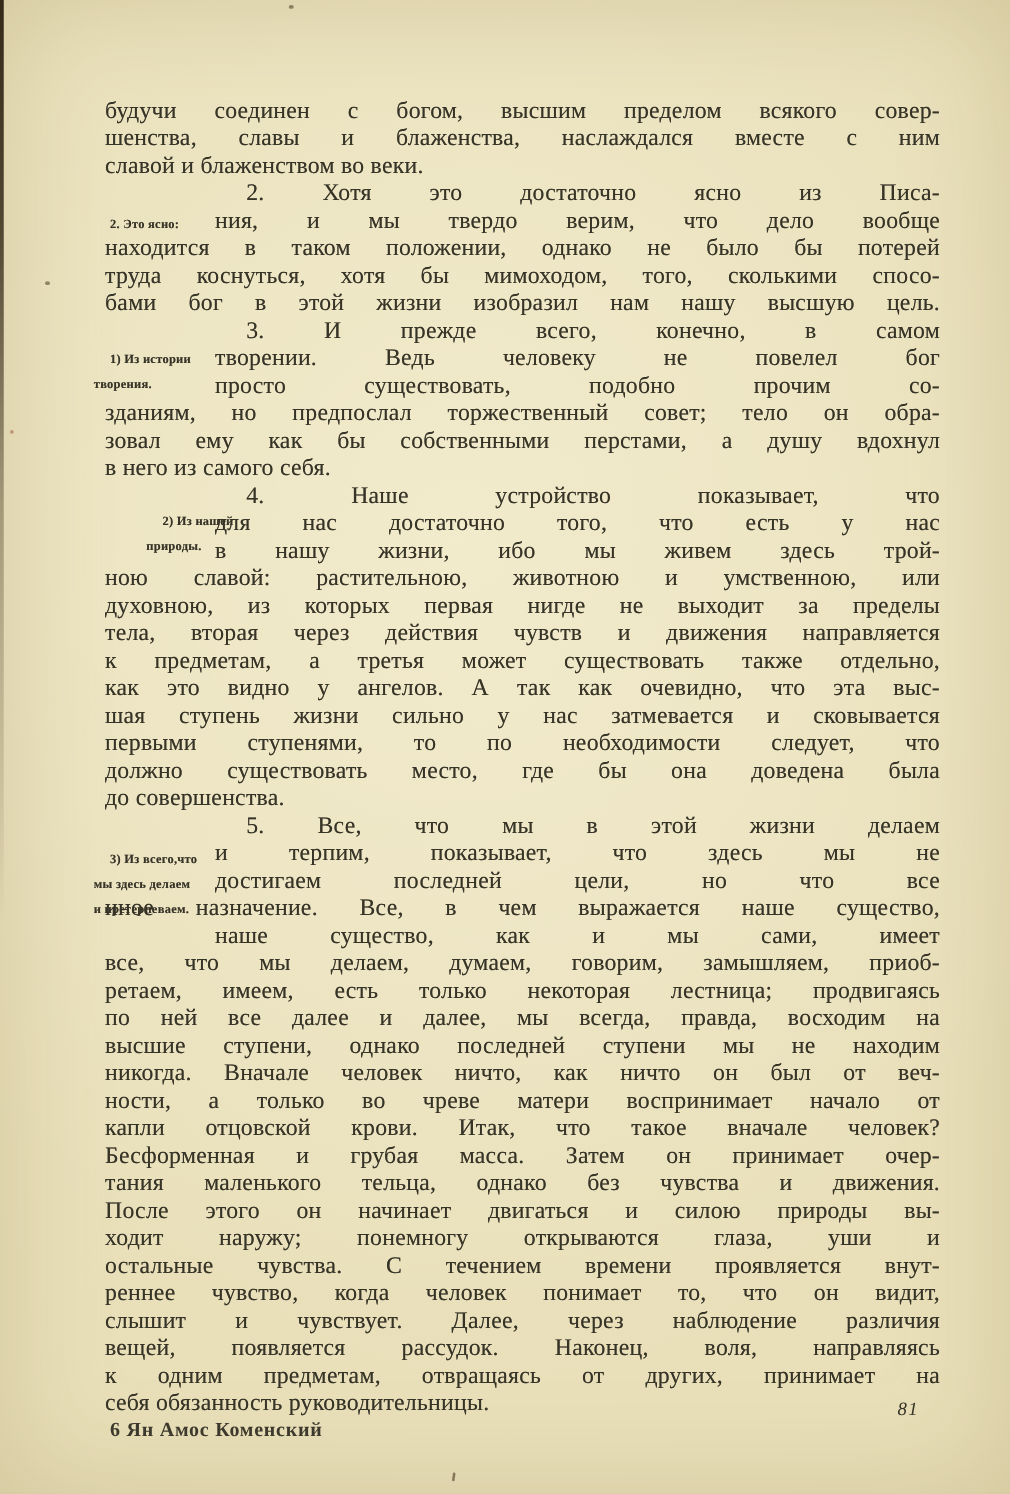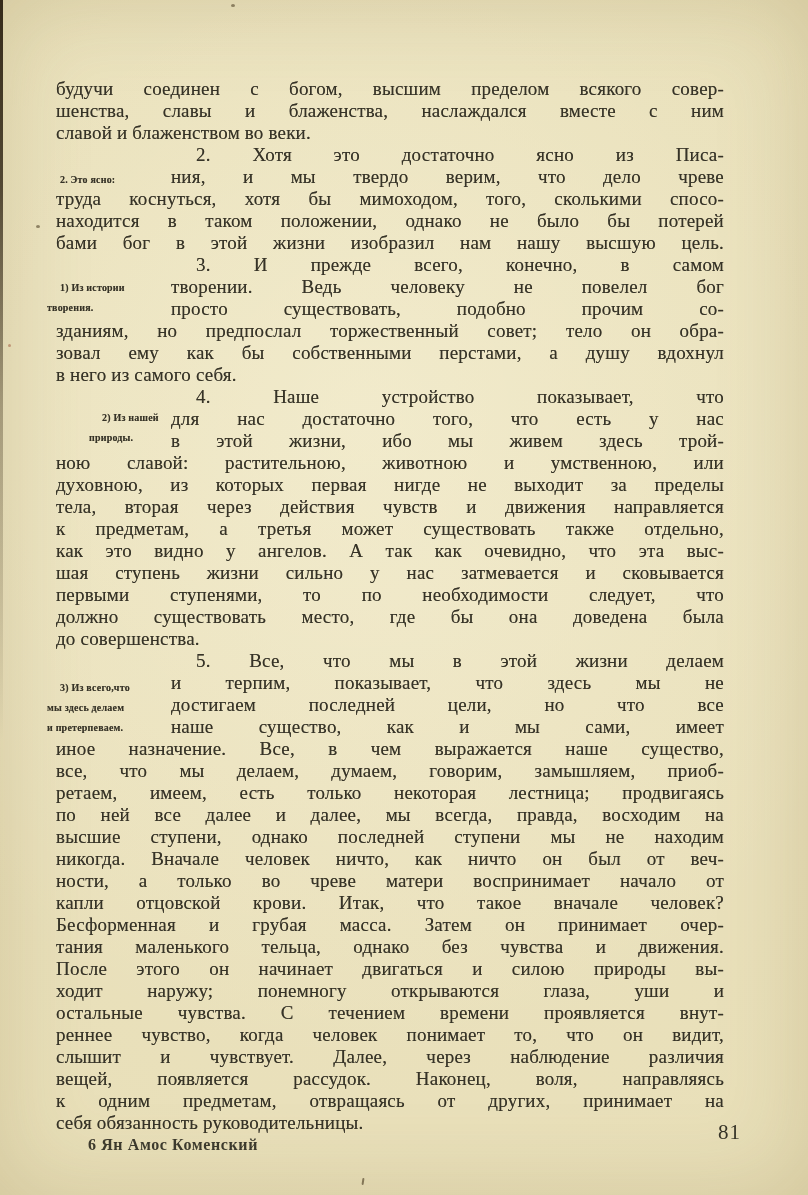--- a/index.html
+++ b/index.html
@@ -10,35 +10,35 @@
     overflow: hidden;
     background:
       radial-gradient(ellipse 120% 90% at 45% 35%, rgba(255,252,230,0.35) 0%, rgba(255,252,230,0.0) 60%),
       radial-gradient(ellipse 140% 120% at 50% 50%, #ebe2bf 0%, #e8dfb8 55%, #ded3a6 100%);
     box-shadow: inset 0 0 90px rgba(130,110,55,0.22);
     font-family: "Liberation Serif", "DejaVu Serif", serif;
     color: #363327;
   }
   .text-block {
     position: absolute;
-    left: 56px;
+    left: 84px;
     top: 78px;
     width: 668px;
   }
   .line {
     font-size: 19px;
     line-height: 22px;
     height: 22px;
     letter-spacing: 0.2px;
     text-align: justify;
     text-align-last: justify;
     white-space: nowrap;
     text-shadow: 0 0 0.5px rgba(55,50,40,0.55);
   }
-  .line.ind { margin-left: 115px; }
+  .line.ind { margin-left: 88px; }
   .line.first { text-indent: 25px; }
   .line.last { text-align-last: left; white-space: normal; }
   .it { }
   .margin-note {
     position: absolute;
     left: -9px;
     width: 170px;
     font-size: 10px;
     font-weight: bold;
     line-height: 20px;
@@ -54,21 +54,22 @@
     top: 1136px;
     font-size: 16px;
     font-weight: bold;
     letter-spacing: 0.6px;
     color: #3d3a2d;
   }
   .page-num {
     position: absolute;
     left: 718px;
     top: 1120px;
-    font-size: 21px;
+    font-size: 15px;
+    font-style: italic;
     letter-spacing: 1px;
   }
   .edge-left {
     position: absolute;
     left: 0; top: 0;
     width: 3px; height: 62%;
     background: linear-gradient(to bottom,
       rgba(35,24,10,0.9) 0%,
       rgba(35,24,10,0.75) 25%,
       rgba(50,38,18,0.35) 55%,
@@ -88,47 +89,47 @@
   <div class="speck s1"></div>
   <div class="speck s2"></div>
   <div class="speck s3"></div>
   <div class="speck s4"></div>
 
   <div class="text-block">
       <div class="line"><span>будучи соединен с богом, высшим пределом всякого совер-</span></div>
       <div class="line"><span>шенства, славы и блаженства, наслаждался  вместе  с  ним</span></div>
       <div class="line last"><span>славой и блаженством во веки.</span></div>
       <div class="line ind first"><span>2. Хотя это достаточно ясно  из  Писа-</span></div>
-      <div class="line ind"><span>ния, и мы твердо верим, что дело чреве</span></div>
+      <div class="line ind"><span>ния, и мы твердо верим, что дело вообще</span></div>
+      <div class="line"><span>находится в таком положении, однако не было бы потерей</span></div>
       <div class="line"><span>труда коснуться, хотя бы мимоходом, того, сколькими спосо-</span></div>
-      <div class="line"><span>находится в таком положении, однако не было бы потерей</span></div>
       <div class="line"><span>бами бог в этой жизни изобразил нам нашу высшую цель.</span></div>
       <div class="line ind first"><span>3. И прежде всего, конечно, в самом</span></div>
       <div class="line ind"><span>творении. Ведь человеку  не  повелел  бог</span></div>
       <div class="line ind"><span>просто существовать, подобно прочим со-</span></div>
       <div class="line"><span>зданиям, но предпослал торжественный совет; тело он обра-</span></div>
       <div class="line"><span>зовал ему как бы собственными перстами, а душу вдохнул</span></div>
       <div class="line last"><span>в него из самого себя.</span></div>
       <div class="line ind first"><span>4. Наше устройство показывает, что</span></div>
       <div class="line ind"><span>для нас достаточно того, что есть у нас</span></div>
-      <div class="line ind"><span>в этой жизни, </span><span class="it">ибо мы живем здесь трой-</span></div>
+      <div class="line ind"><span>в нашу жизни, </span><span class="it">ибо мы живем здесь трой-</span></div>
       <div class="line"><span class="it">ною славой: растительною, животною и умственною, или</span></div>
       <div class="line"><span class="it">духовною,</span><span> из которых первая нигде не выходит за пределы</span></div>
       <div class="line"><span>тела, вторая через действия чувств и движения направляется</span></div>
       <div class="line"><span>к предметам, а третья может существовать также отдельно,</span></div>
       <div class="line"><span>как  это  видно  у  ангелов.  А  так  как очевидно, что эта выс-</span></div>
       <div class="line"><span>шая ступень жизни сильно у нас затмевается и сковывается</span></div>
       <div class="line"><span>первыми  ступенями,  то  по  необходимости  следует,  что</span></div>
       <div class="line"><span>должно  существовать  место,  где  бы  она  доведена  была</span></div>
       <div class="line last"><span>до совершенства.</span></div>
       <div class="line ind first"><span>5. Все, что мы в этой жизни делаем</span></div>
       <div class="line ind"><span>и терпим, показывает, что здесь мы не</span></div>
       <div class="line ind"><span>достигаем последней цели, но что все</span></div>
+      <div class="line"><span>иное назначение. Все, в чем выражается наше существо,</span></div>
       <div class="line ind"><span>наше существо, как и мы сами, имеет</span></div>
-      <div class="line"><span>иное назначение. Все, в чем выражается наше существо,</span></div>
       <div class="line"><span>все, что мы делаем, думаем, говорим, замышляем, приоб-</span></div>
       <div class="line"><span>ретаем, имеем, есть только некоторая лестница; продвигаясь</span></div>
       <div class="line"><span>по ней все далее и далее, мы всегда, правда, восходим на</span></div>
       <div class="line"><span>высшие ступени, однако последней ступени мы не находим</span></div>
       <div class="line"><span>никогда. Вначале человек ничто, как ничто он был от веч-</span></div>
       <div class="line"><span>ности, а только во чреве матери воспринимает начало от</span></div>
       <div class="line"><span>капли отцовской крови. Итак, что такое вначале человек?</span></div>
       <div class="line"><span>Бесформенная и грубая масса. Затем он принимает очер-</span></div>
       <div class="line"><span>тания маленького тельца, однако без чувства и движения.</span></div>
       <div class="line"><span>После этого он начинает двигаться и силою природы вы-</span></div>

